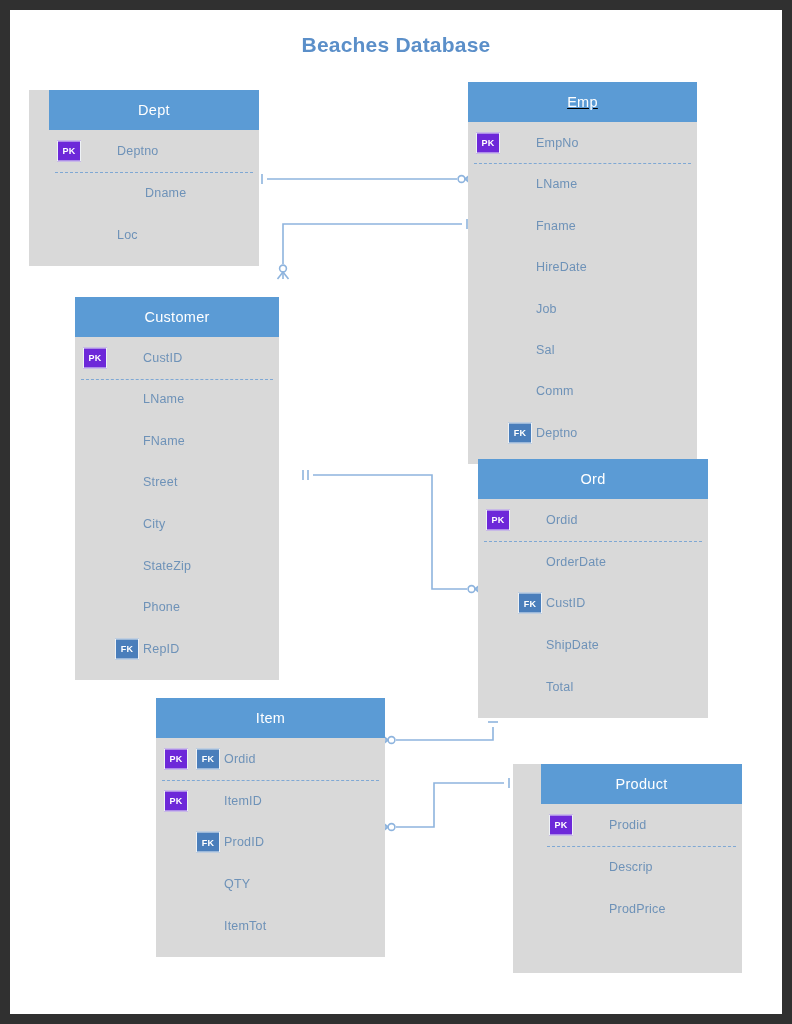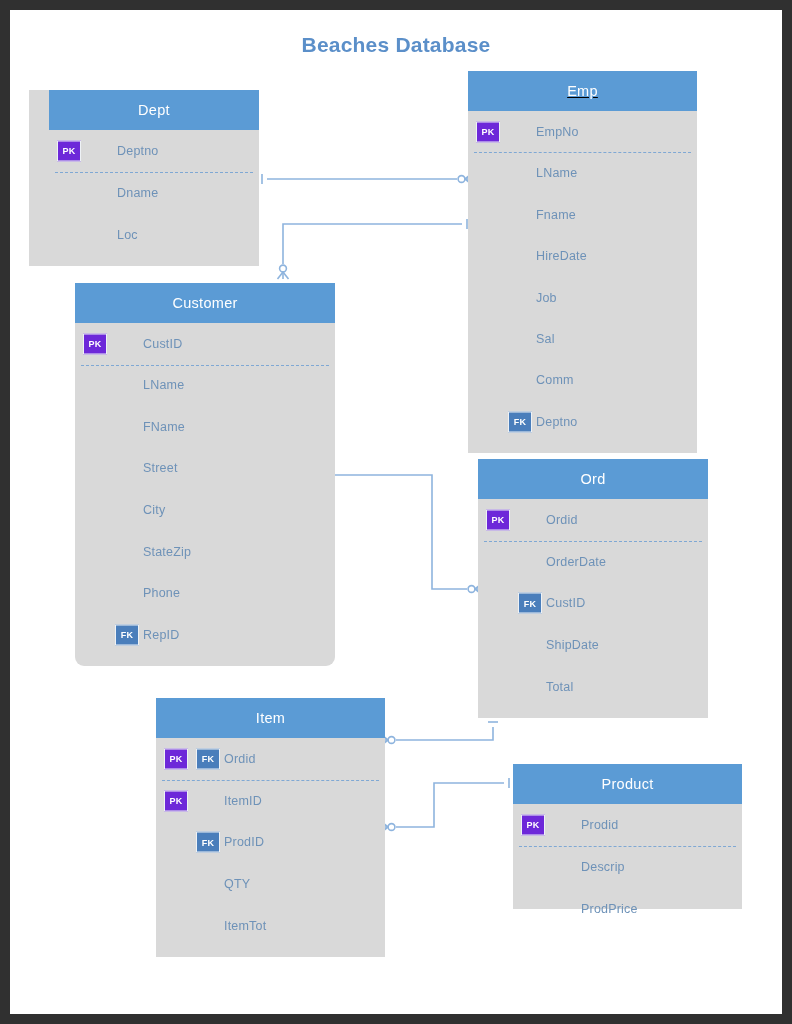--- a/index.html
+++ b/index.html
@@ -184,29 +184,29 @@
         <div class="entity" style="left: 29px; top: 90px; width: 230px; height: 176px; padding-left: 20px;">
           <div class="entity-header">Dept</div>
           <div class="attr-list">
             <div class="attr-row" style="height: 41.8462px;">
               <div class="badges">
                 <div class="badge pk">PK</div>
               </div>
               <div class="attr-name">Deptno</div>
             </div>
             <div class="pk-divider" style="top: 41.8462px;"></div>
-            <div class="attr-row" style="height: 41.8462px;">
+            <div class="attr-row" style="height: 41.8462px; margin-left: 28px;">
               <div class="attr-name">Dname</div>
             </div>
             <div class="attr-row" style="height: 41.8462px;">
               <div class="attr-name">Loc</div>
             </div>
           </div>
         </div>
-        <div class="entity" style="left: 468px; top: 71px; width: 229px; height: 382px; text-decoration: underline;">
+        <div class="entity" style="left: 468px; top: 82px; width: 229px; height: 382px; text-decoration: underline;">
           <div class="entity-header">Emp</div>
           <div class="attr-list">
             <div class="attr-row" style="height: 41.4545px;">
               <div class="badges">
                 <div class="badge pk">PK</div>
               </div>
               <div class="attr-name">EmpNo</div>
             </div>
             <div class="pk-divider" style="top: 41.4545px;"></div>
             <div class="attr-row" style="height: 41.4545px;">
@@ -228,21 +228,21 @@
               <div class="attr-name">Comm</div>
             </div>
             <div class="attr-row" style="height: 41.4545px;">
               <div class="badges" style="left: 40px;">
                 <div class="badge fk">FK</div>
               </div>
               <div class="attr-name">Deptno</div>
             </div>
           </div>
         </div>
-        <div class="entity" style="left: 75px; top: 283px; width: 260px; height: 383px; border-radius: 9px;">
+        <div class="entity" style="left: 75px; top: 297px; width: 204px; height: 383px;">
           <div class="entity-header">Customer</div>
           <div class="attr-list">
             <div class="attr-row" style="height: 41.5758px;">
               <div class="badges">
                 <div class="badge pk">PK</div>
               </div>
               <div class="attr-name">CustID</div>
             </div>
             <div class="pk-divider" style="top: 41.5758px;"></div>
             <div class="attr-row" style="height: 41.5758px;">
@@ -322,21 +322,21 @@
               <div class="attr-name">ProdID</div>
             </div>
             <div class="attr-row" style="height: 41.7143px;">
               <div class="attr-name">QTY</div>
             </div>
             <div class="attr-row" style="height: 41.7143px;">
               <div class="attr-name">ItemTot</div>
             </div>
           </div>
         </div>
-        <div class="entity" style="left: 513px; top: 764px; width: 229px; height: 145px;">
+        <div class="entity" style="left: 513px; top: 764px; width: 229px; height: 209px; padding-left: 28px;">
           <div class="entity-header">Product</div>
           <div class="attr-list">
             <div class="attr-row" style="height: 41.8462px;">
               <div class="badges">
                 <div class="badge pk">PK</div>
               </div>
               <div class="attr-name">Prodid</div>
             </div>
             <div class="pk-divider" style="top: 41.8462px;"></div>
             <div class="attr-row" style="height: 41.8462px;">

